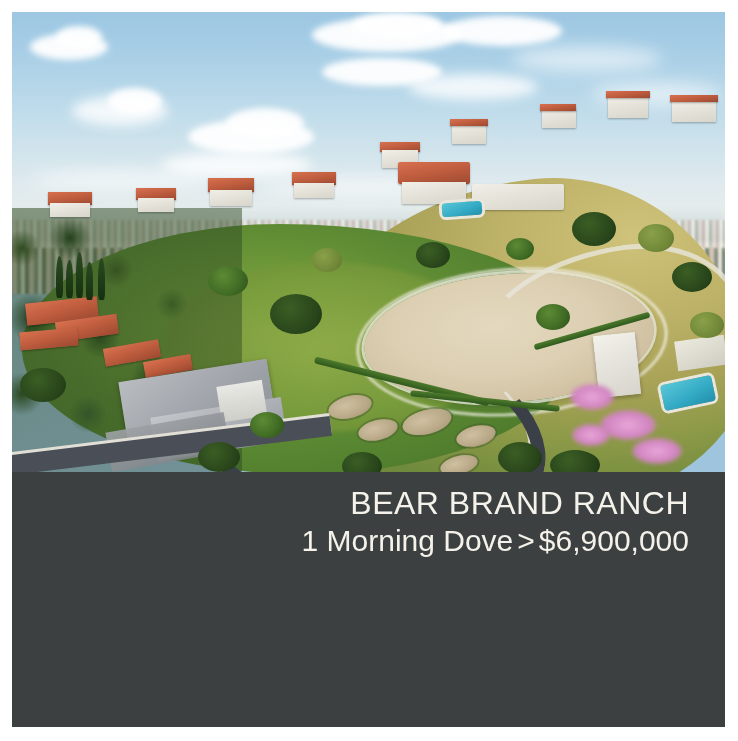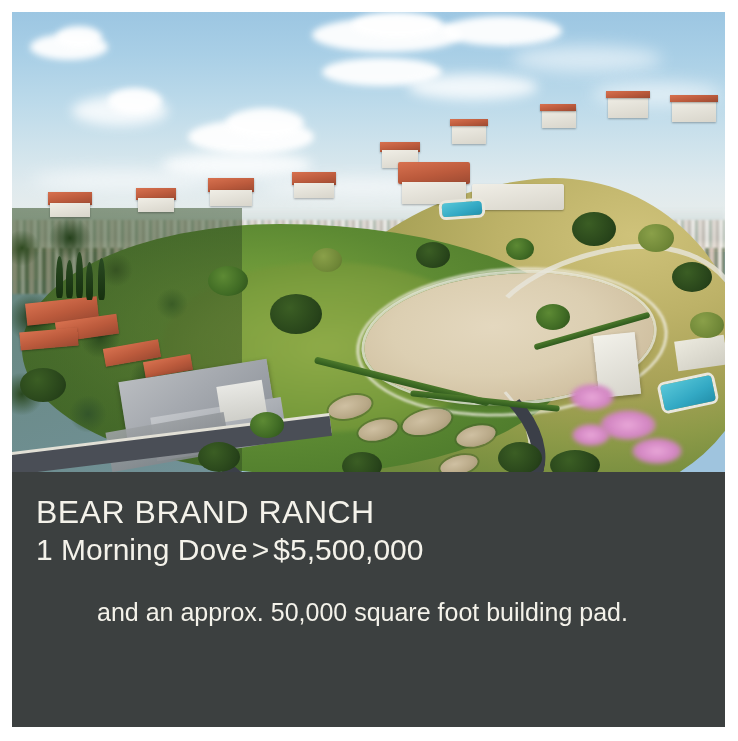--- a/index.html
+++ b/index.html
@@ -359,21 +359,22 @@
     position: relative;
     width: 713px;
     height: 255px;
     background: #3c4040;
     box-sizing: border-box;
     padding: 0 36px 0 24px;
     color: #f4f2ea;
   }
 
   .headings {
-    padding-top: 24px;
+    text-align: right;
+    padding-top: 15px;
   }
   .line-ranch {
     font-size: 32px;
     line-height: 1.06;
     letter-spacing: .5px;
     font-weight: 400;
     white-space: nowrap;
   }
   .line-open {
     font-size: 31px;
@@ -527,22 +528,21 @@
     <div class="shrub dark" style="left:330px;top:440px;width:40px;height:28px;"></div>
   </div>
 
   <div class="panel">
 
     <div class="headings">
       <div class="line-ranch">BEAR BRAND RANCH</div>
 
 
       <div class="line-address">
-        <span>1 Morning Dove</span><span class="sep">&gt;</span><span>$5,500,000</span>
+        <span>1 Morning Dove</span><span class="sep">&gt;</span><span>$6,900,000</span>
       </div>
     </div>
 
     <div class="description">
-      <div>and an approx. 50,000 square foot building pad.</div>
     </div>
 
   </div>
 </div>
 
 </body></html>

